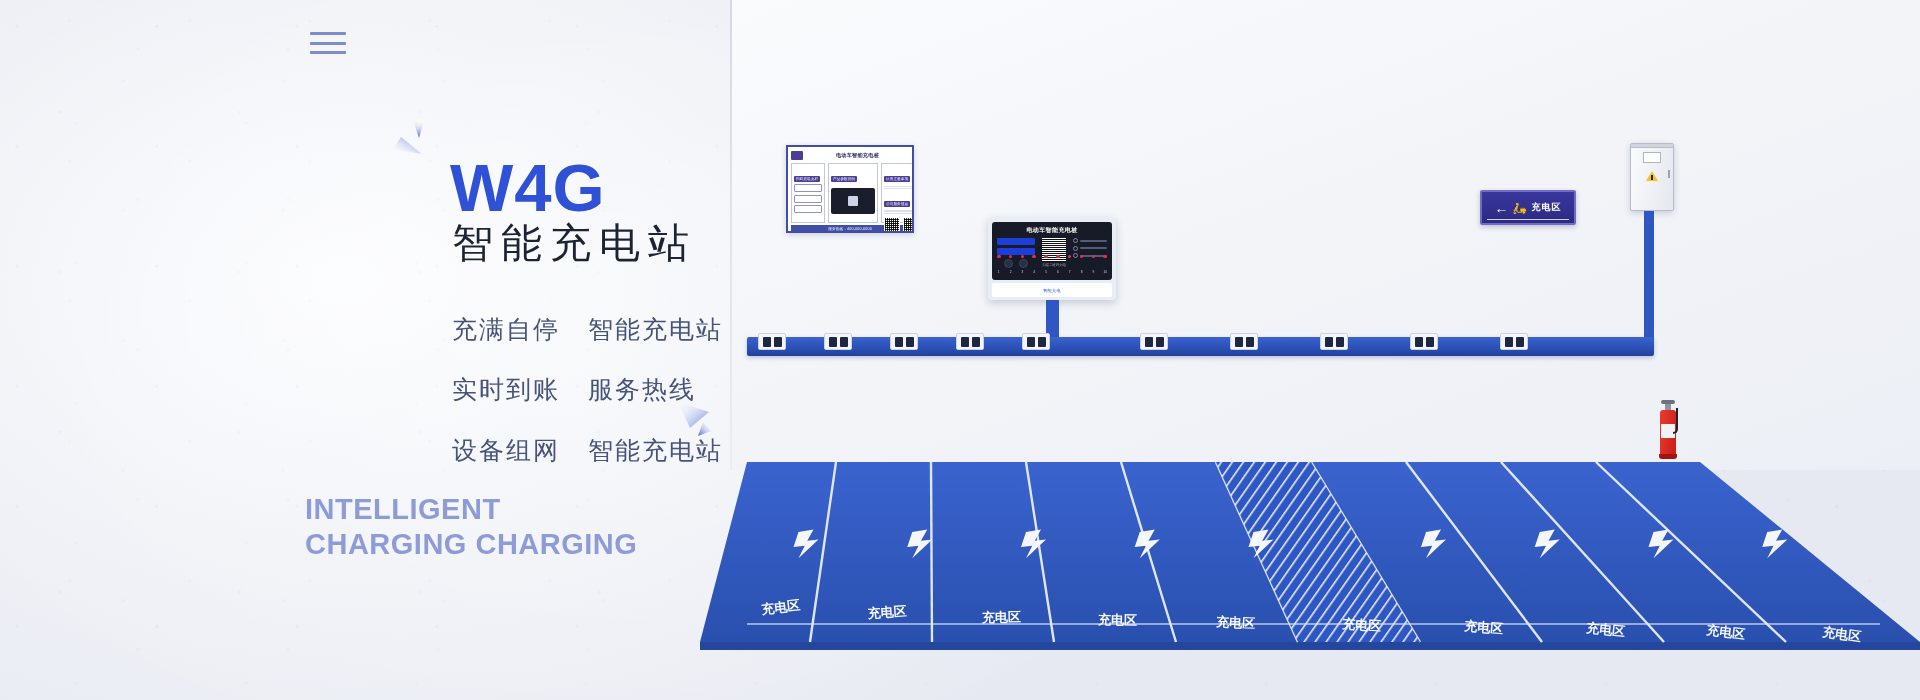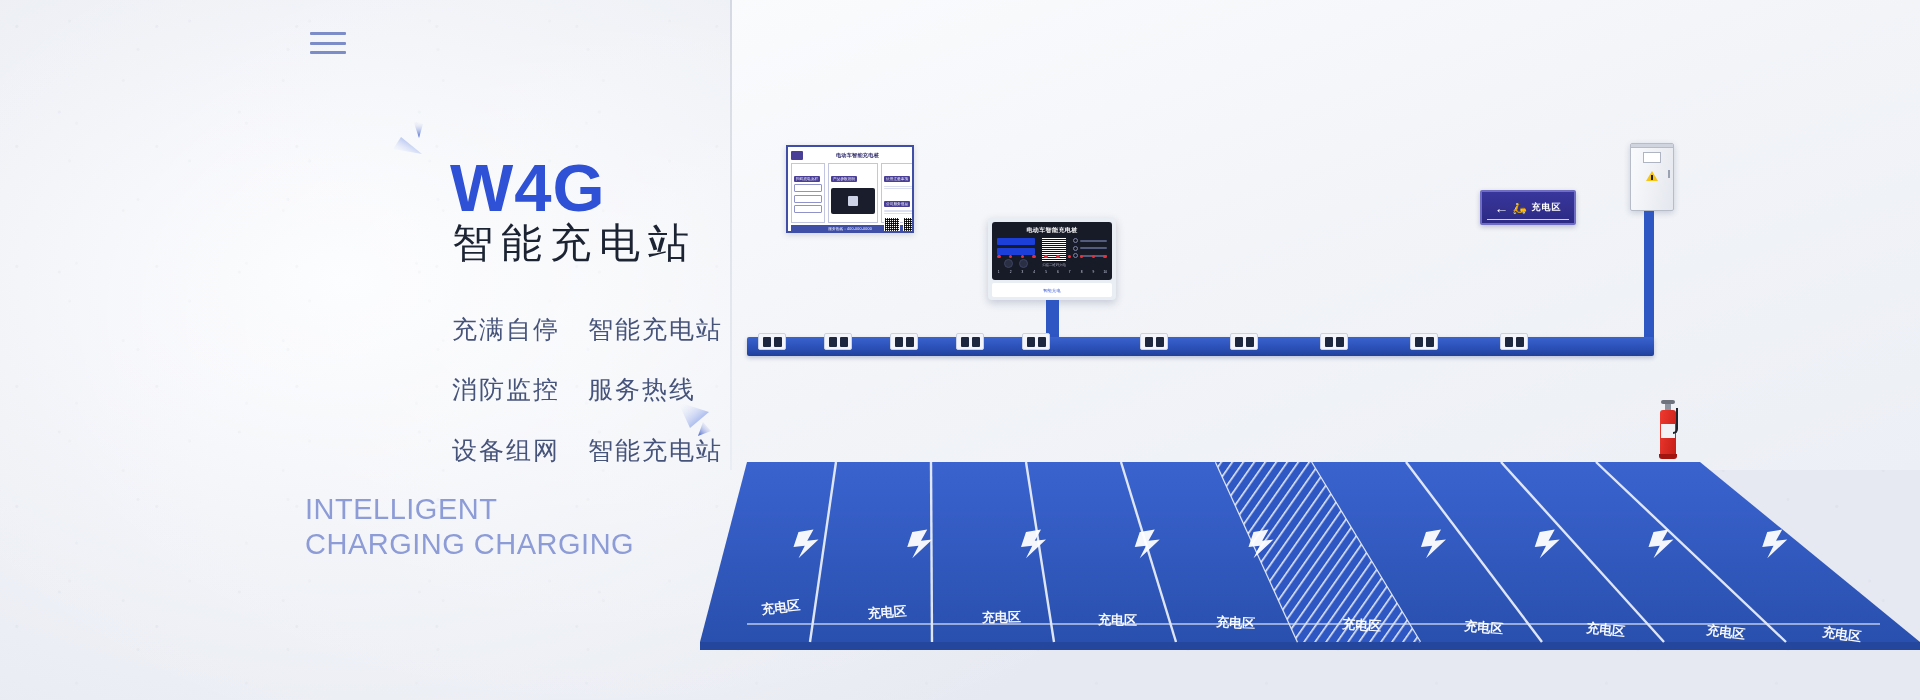--- a/index.html
+++ b/index.html
@@ -51,21 +51,21 @@
   }
   #features{
     position:absolute; left:452px; top:294px;
     display:grid; grid-template-columns:auto auto; gap:9px 28px;
     font-size:25px; color:#46537a; letter-spacing:2px; line-height:1.25;
   }
   #features span{white-space:nowrap;margin-top:20px;}
 
   #eng{
     position:absolute; left:305px; top:492px;
-    font-size:29px; font-weight:400; letter-spacing:.5px;
+    font-size:29px; font-weight:700; letter-spacing:.5px;
     color:#8d9cd7; line-height:1.22;
   }
 
   
   #scene{position:absolute; left:700px; top:0; width:1220px; height:700px;}
   .wall{
     position:absolute; left:30px; top:0; width:1190px; height:470px;
     background:linear-gradient(160deg,#fafbfd 0%,#f2f4f8 48%,#eceff5 100%);
   }
   .wall-edge{position:absolute;left:30px;top:0;width:2px;height:470px;
@@ -228,21 +228,21 @@
       <path d="M27 24 L35 33 L22 38 Z" fill="url(#gb2)"></path>
     </svg>
   </div>
 
   <div id="title-w4g">W4G</div>
   <div id="title-cn">智能充电站</div>
 
   <div id="features">
     <span>充满自停</span>
     <span>智能充电站</span>
-    <span>消防监控</span>
+    <span>实时到账</span>
     <span>服务热线</span>
     <span>设备组网</span>
     <span>智能充电站</span>
   </div>
 
   <div id="eng">
     <div>INTELLIGENT</div>
     <div>CHARGING CHARGING</div>
   </div>
 

